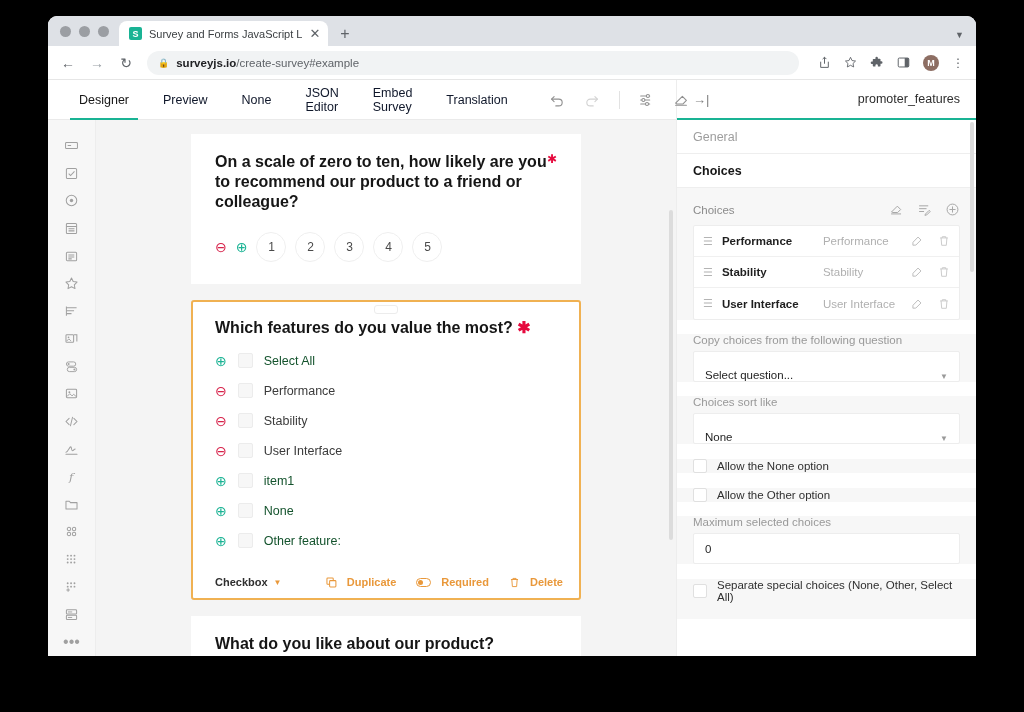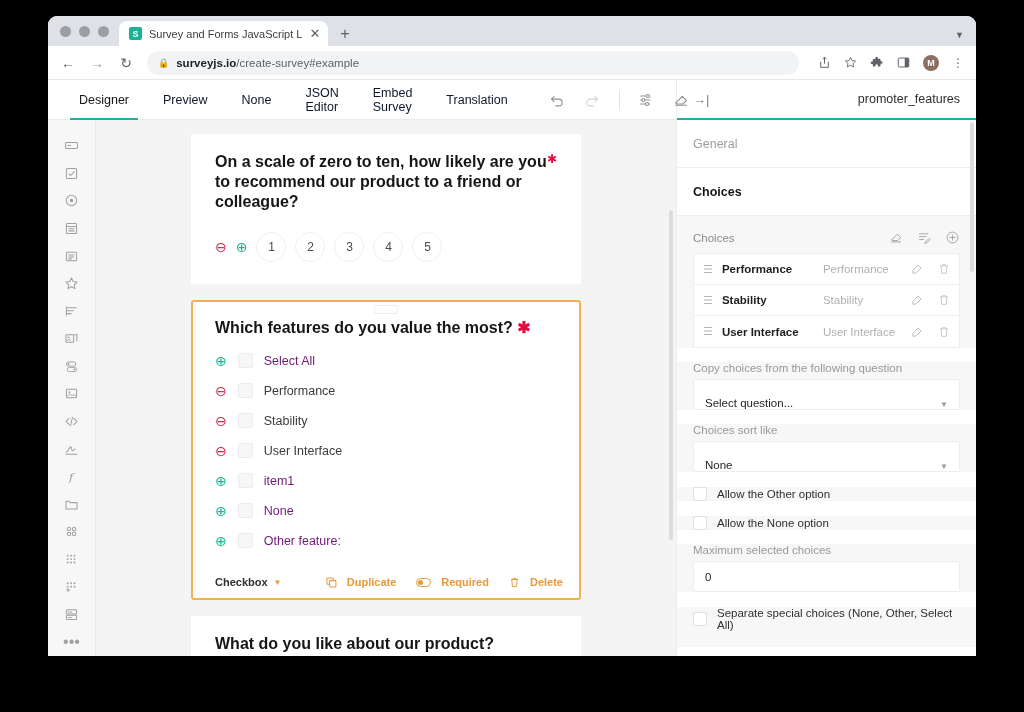--- a/index.html
+++ b/index.html
@@ -128,21 +128,21 @@
     border: 2px solid #f0b152; border-radius: 3px;
     padding: 16px 16px 10px 22px; margin-bottom: 16px;
   }
   .draghandle {
     position: absolute; left: 50%; transform: translateX(-50%); top: 3px;
     width: 24px; height: 9px; border: 1px solid #ececec; border-radius: 3px;
   }
   .choice-row { display: flex; align-items: center; gap: 11px; margin-top: 15px; }
   .cbox { width: 15px; height: 15px; background: #f7f7f7; border: 1px solid #ececec; border-radius: 2px; flex: 0 0 auto; }
   .clabel { font-size: 12.5px; color: #3b3b3b; }
-  .clabel.ghost { color: #701a75; }
+  .clabel.ghost { color: #14532d; }
 
   .qfooter {
     display: flex; align-items: center; margin-top: 18px;
     padding-top: 10px; font-size: 11px; color: #e9983a; font-weight: bold;
   }
   .qtype { color: #2f2f2f; display: flex; align-items: center; gap: 6px; }
   .qtype .cv { color: #e9983a; font-size: 8px; }
   .fspace { flex: 1; }
   .faction { display: flex; align-items: center; gap: 10px; margin-left: 20px; color: #e9983a; text-align: right; }
   .toggle-pill {
@@ -164,21 +164,21 @@
   
   .props { width: 300px; background: #fff; border-left: 1px solid #ededed; display: flex; flex-direction: column; }
   .props-head {
     height: 40px; display: flex; align-items: center; justify-content: space-between;
     padding: 0 16px; border-bottom: 2px solid #19b394;
   }
   .collapse-ic { color: #808080; font-size: 13px; }
   .props-title { font-size: 12.5px; color: #2d2d2d; }
   .props-scroll { flex: 1; overflow: hidden; position: relative; }
   .acc {
-    height: 48px; display: flex; align-items: center; padding: 0 16px;
+    height: 34px; display: flex; align-items: center; padding: 0 16px;
     border-bottom: 1px solid #eee; font-size: 12.5px;
   }
   .acc.muted { color: #9d9d9d; }
   .acc.active { color: #161616; font-weight: bold; }
 
   .section { padding: 14px 16px 0 16px; background: #f7f7f7; margin-top: 0; }
   .sec-head { display: flex; align-items: center; justify-content: space-between; margin-bottom: 8px; }
   .sec-title { font-size: 11.5px; color: #8b8b8b; }
   .sec-icons { display: flex; align-items: center; gap: 13px; color: #a8a8a8; }
   .chtable { background: #fff; border: 1px solid #ededed; border-radius: 2px; }
@@ -639,25 +639,25 @@
         <div class="fld">
           <div class="fld-label">Choices sort like</div>
           <div class="fld-sel">
             <span>None</span>
             <span class="cv">▼</span>
           </div>
         </div>
 
         <div class="chk-row">
           <span class="chk-sq"></span>
-          <span class="chk-lbl">Allow the Other option</span>
+          <span class="chk-lbl">Allow the None option</span>
         </div>
         <div class="chk-row">
           <span class="chk-sq"></span>
-          <span class="chk-lbl">Allow the None option</span>
+          <span class="chk-lbl">Allow the Other option</span>
         </div>
 
         <div class="fld">
           <div class="fld-label">Maximum selected choices</div>
           <div class="fld-input">0</div>
         </div>
 
         <div class="chk-row">
           <span class="chk-sq"></span>
           <span class="chk-lbl">Separate special choices (None, Other, Select All)</span>

